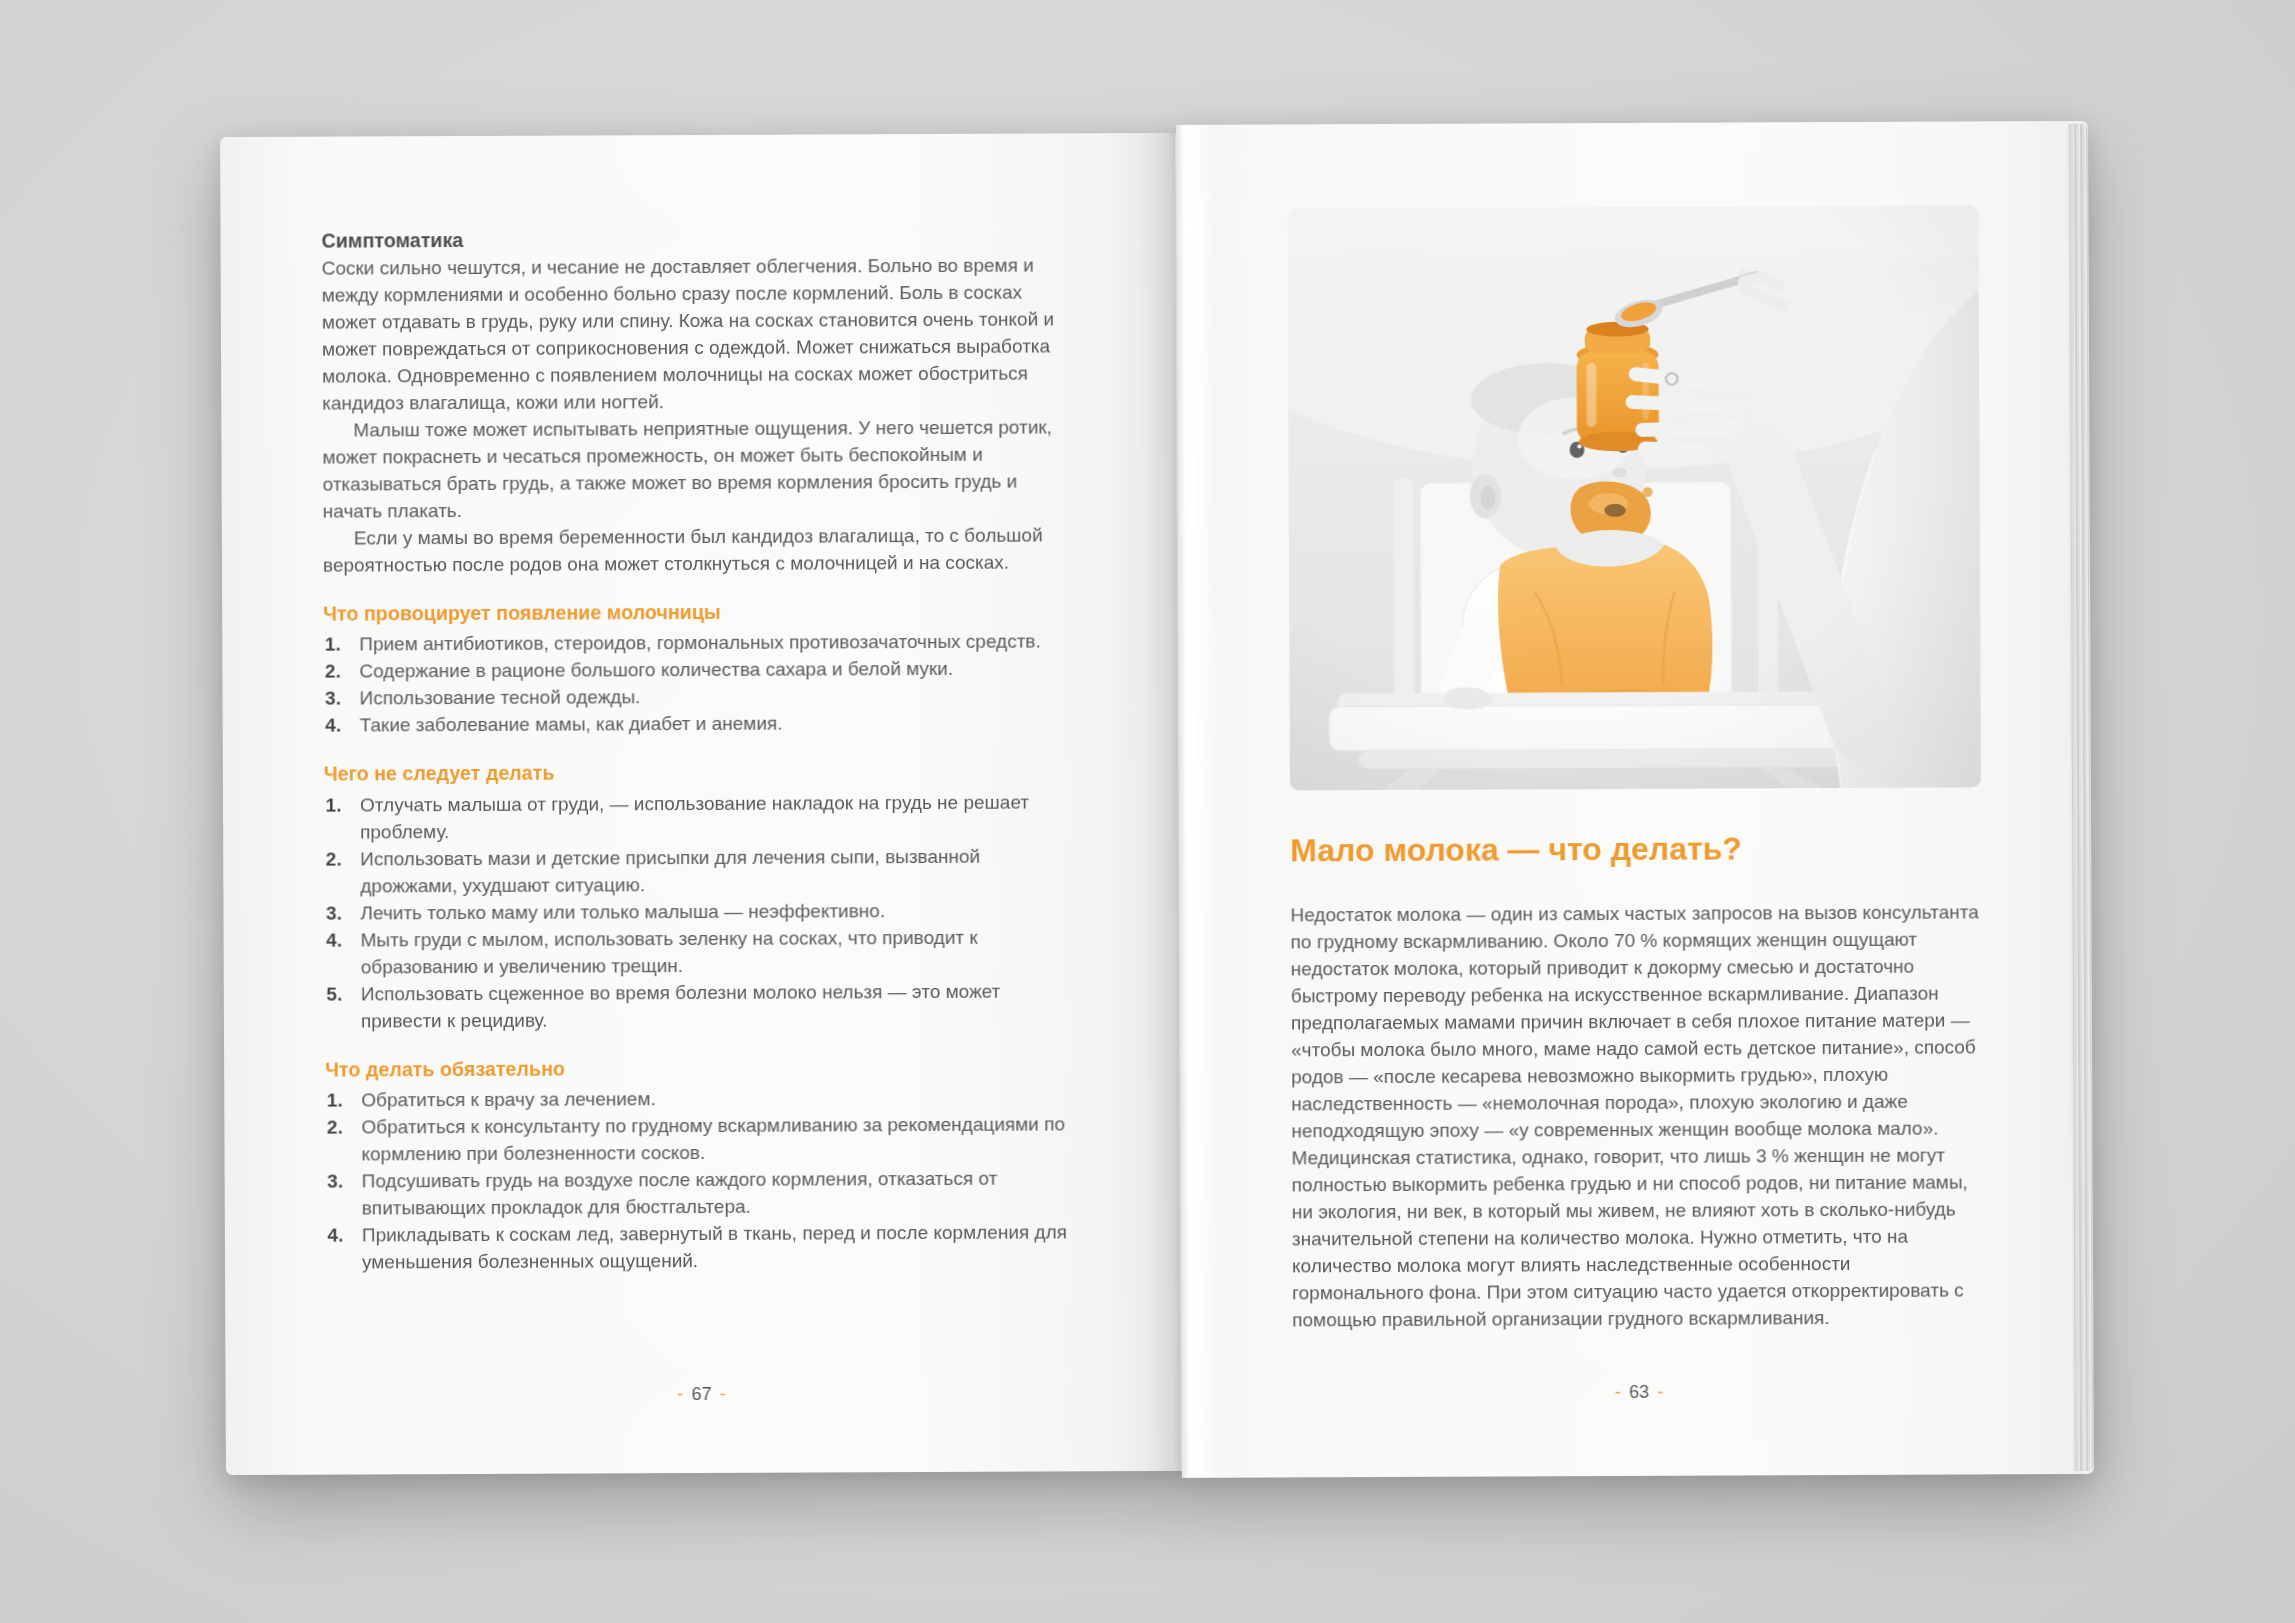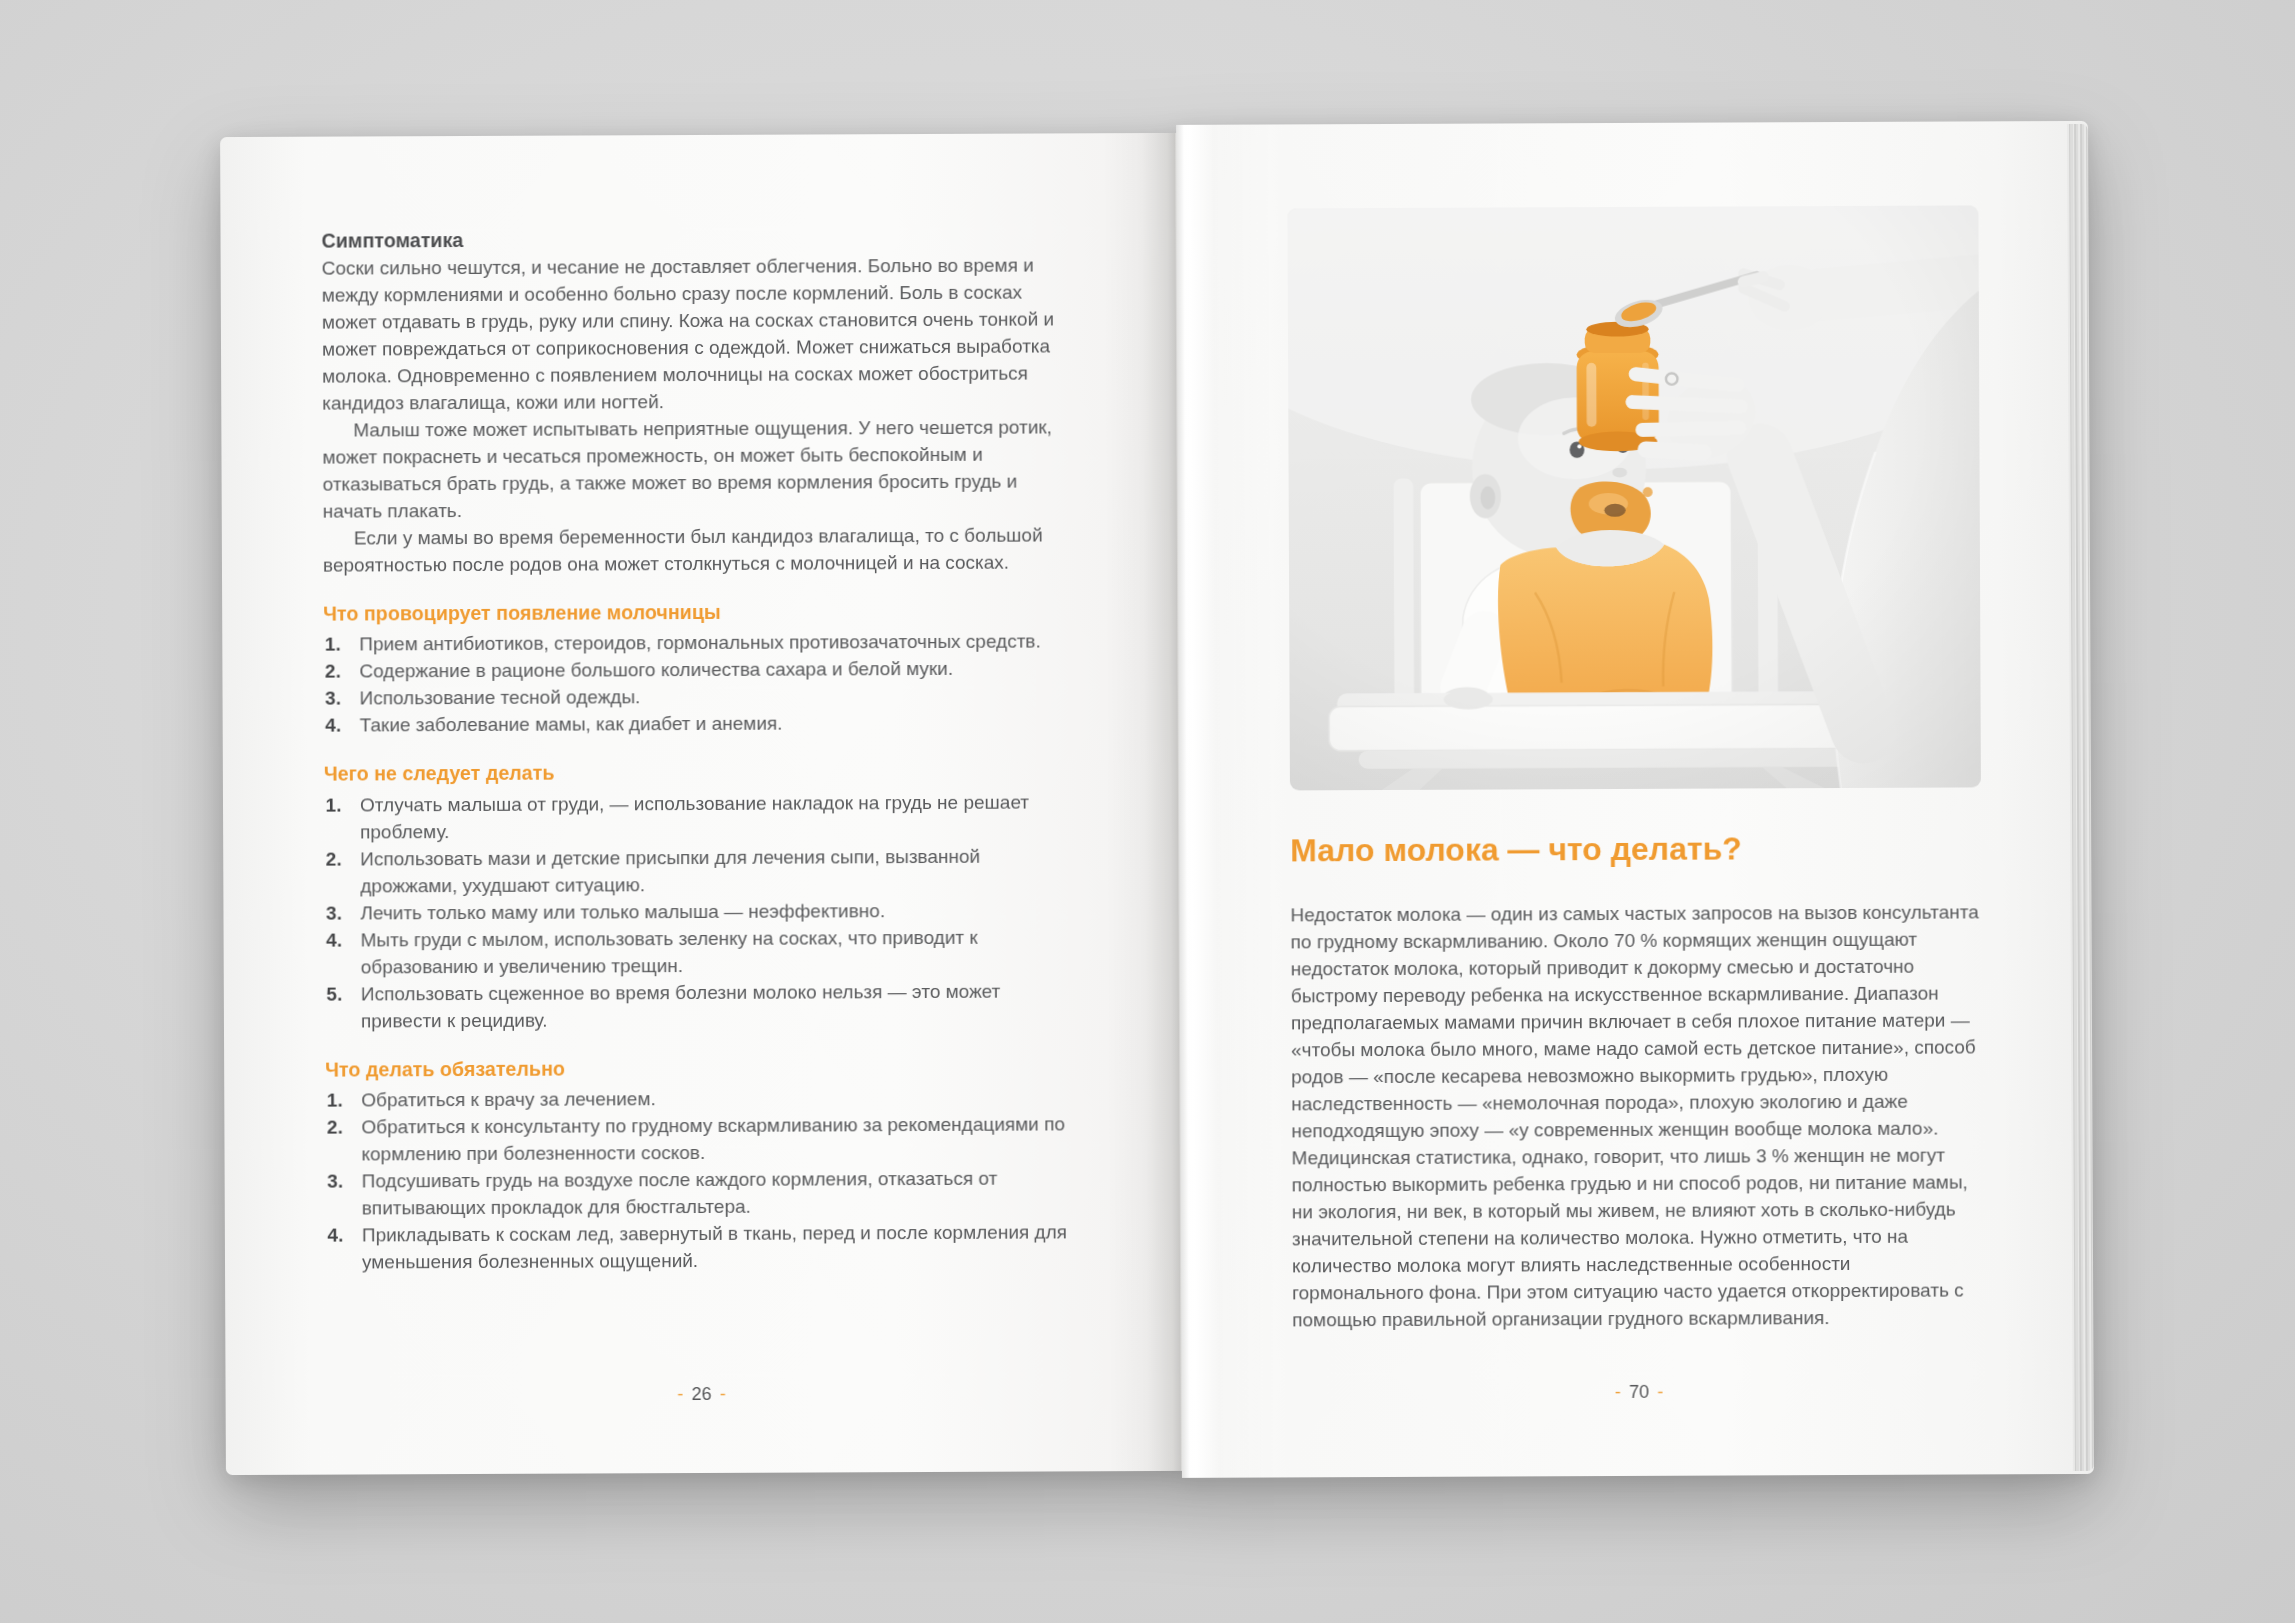--- a/index.html
+++ b/index.html
@@ -132,21 +132,21 @@
         <h4>Что делать обязательно</h4>
         <ol class="num">
           <li>Обратиться к врачу за лечением.</li>
           <li>Обратиться к консультанту по грудному вскармливанию за рекомендациями по кормлению при болезненности сосков.</li>
           <li>Подсушивать грудь на воздухе после каждого кормления, отказаться от впитывающих прокладок для бюстгальтера.</li>
           <li>Прикладывать к соскам лед, завернутый в ткань, перед и после кормления для уменьшения болезненных ощущений.</li>
         </ol>
       </div>
     </div>
 
-    <div class="pagenum pagenum-left"><span class="dash">-</span><span>26</span><span class="dash">-</span></div>
+    <div class="pagenum pagenum-left"><span class="dash">-</span><span>67</span><span class="dash">-</span></div>
   </div>
 
   <div class="page page-right">
 
     <div class="photo">
       <svg viewBox="0 0 843 710" preserveAspectRatio="none">
         <defs>
           <linearGradient id="bgG" x1="0" y1="0" x2="0" y2="1">
             <stop offset="0" stop-color="#f0f0ef"></stop>
               <stop offset="1" stop-color="#e1e1e0"></stop>
@@ -258,19 +258,19 @@
         <rect x="0" y="0" width="843" height="710" fill="url(#vigG)"></rect>
       </svg>
     </div>
 
     <h2 class="big-title">Мало молока — что делать?</h2>
 
     <div class="content-right right-body">
       <p class="body">Недостаток молока — один из самых частых запросов на вызов консультанта по грудному вскармливанию. Около 70 % кормящих женщин ощущают недостаток молока, который приводит к докорму смесью и достаточно быстрому переводу ребенка на искусственное вскармливание. Диапазон предполагаемых мамами причин включает в себя плохое питание матери — «чтобы молока было много, маме надо самой есть детское питание», способ родов — «после кесарева невозможно выкормить грудью», плохую наследственность — «немолочная порода», плохую экологию и даже неподходящую эпоху — «у современных женщин вообще молока мало». Медицинская статистика, однако, говорит, что лишь 3 % женщин не могут полностью выкормить ребенка грудью и ни способ родов, ни питание мамы, ни экология, ни век, в который мы живем, не влияют хоть в сколько-нибудь значительной степени на количество молока. Нужно отметить, что на количество молока могут влиять наследственные особенности гормонального фона. При этом ситуацию часто удается откорректировать с помощью правильной организации грудного вскармливания.</p>
     </div>
 
-    <div class="pagenum pagenum-right"><span class="dash">-</span><span>70</span><span class="dash">-</span></div>
+    <div class="pagenum pagenum-right"><span class="dash">-</span><span>63</span><span class="dash">-</span></div>
 
     <div class="edge-stack"></div>
   </div>
 
 </div>
 
 
 </body></html>

